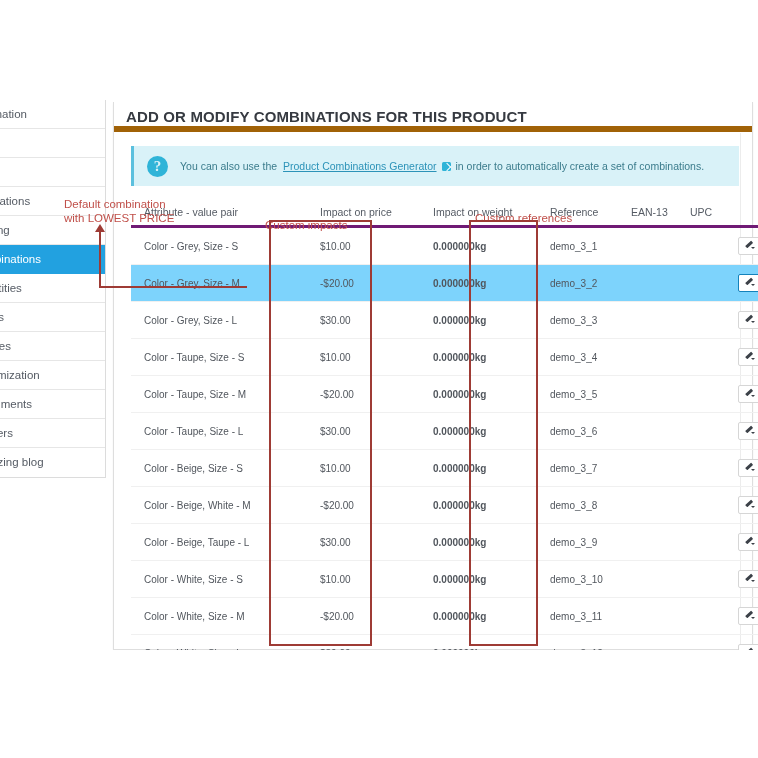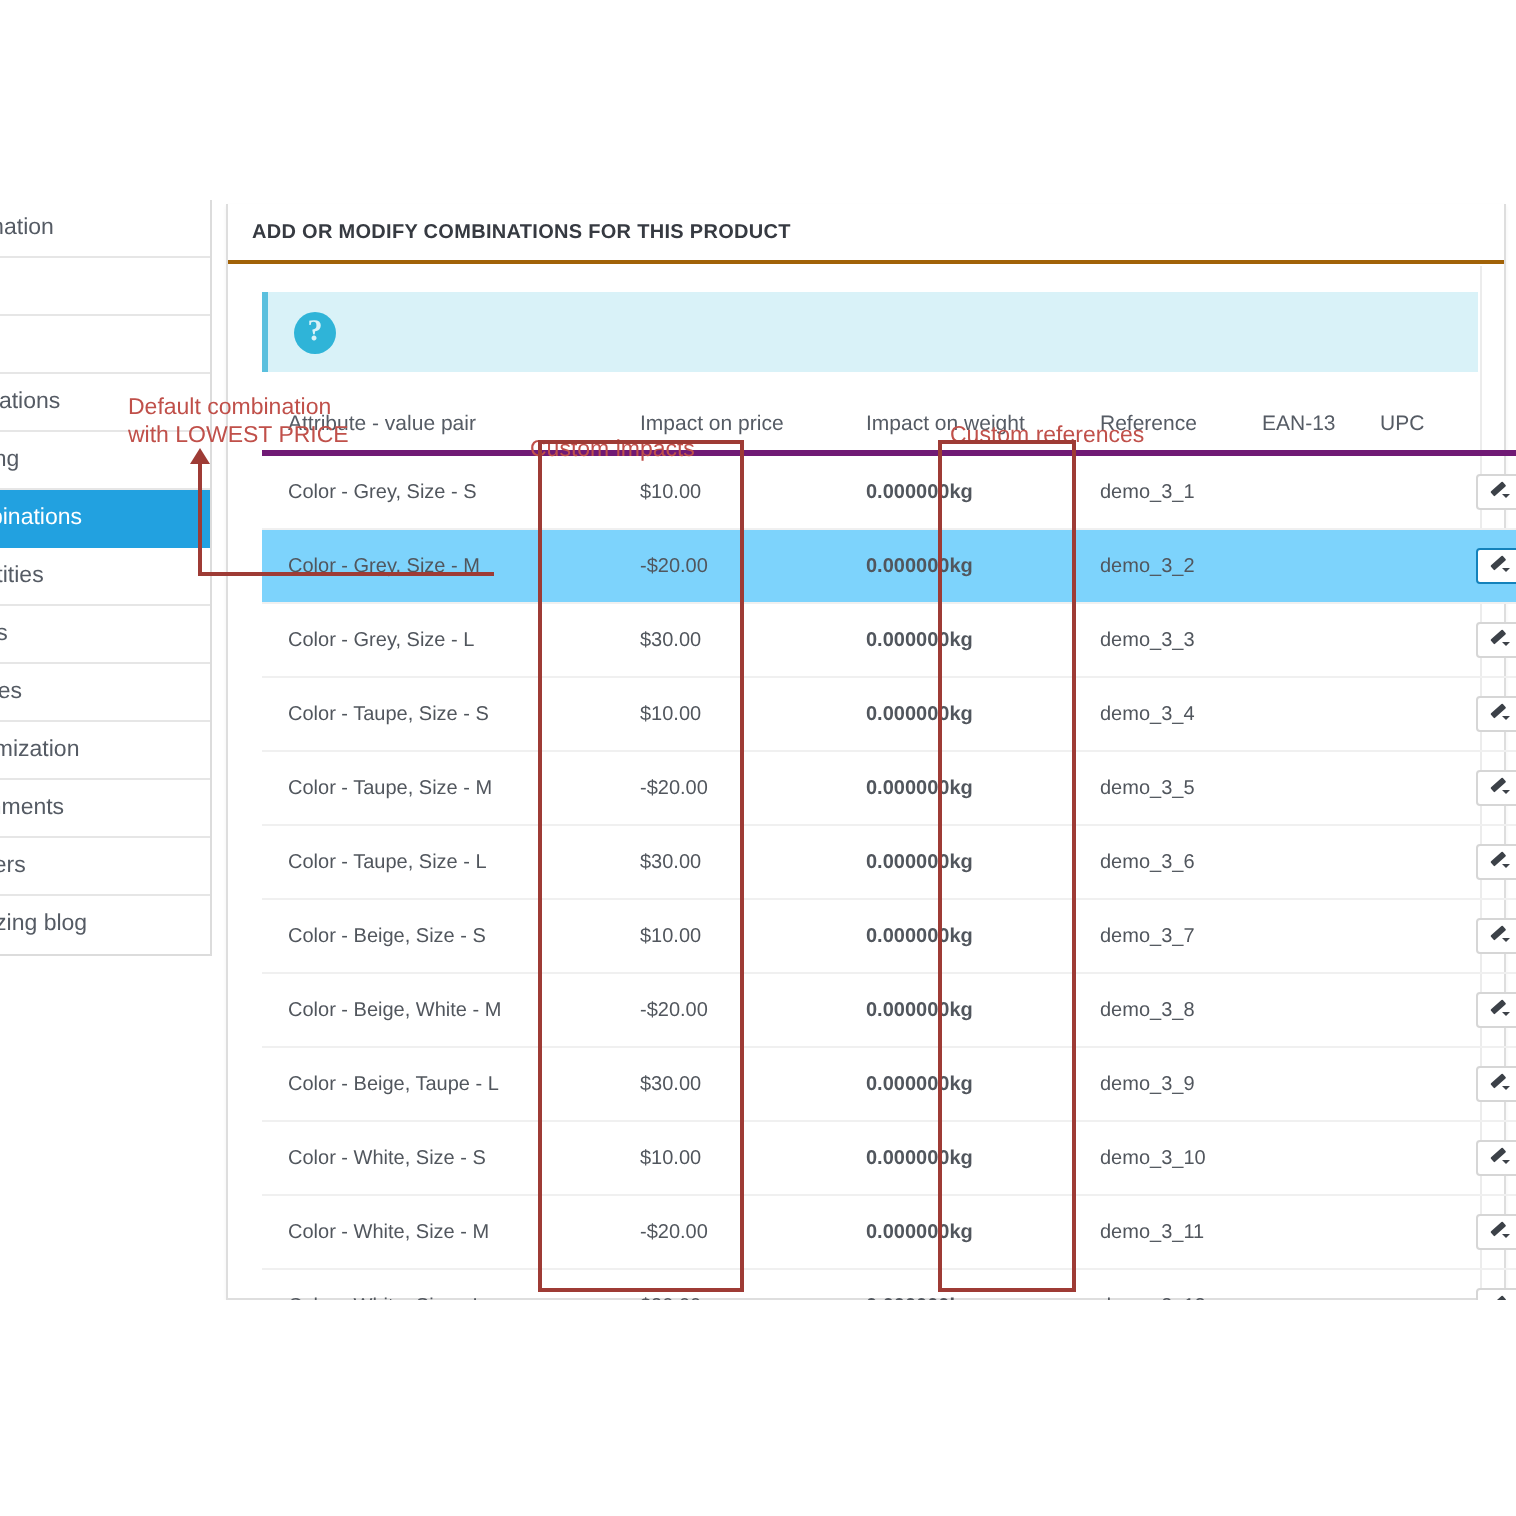--- a/index.html
+++ b/index.html
@@ -66,25 +66,25 @@
     background: #ffffff;
     border: 1px solid #dedede;
     border-top: none;
     box-sizing: border-box;
     box-shadow: 0 1px 2px rgba(0,0,0,0.05);
   }
   #panel-header {
     height: 30px;
     line-height: 30px;
     padding-left: 12px;
-    font-size: 10px;
+    font-size: 15px;
     font-weight: bold;
     letter-spacing: 0.15px;
     color: #363a41;
-    border-bottom: 2px solid #a16207;
+    border-bottom: 6px solid #a16207;
     box-sizing: border-box;
     white-space: nowrap;
   }
 
   
   #info-banner {
     position: absolute;
     left: 17px;
     top: 44px;
     width: 608px;
@@ -286,20 +286,25 @@
       <div class="nav-item"><span>nazzing blog</span></div>
     </nav>
 
   <section id="panel">
     <div id="panel-header">ADD OR MODIFY COMBINATIONS FOR THIS PRODUCT</div>
 
     <div id="right-strip"></div>
 
     <div id="info-banner">
       <div class="help-circle">?</div>
+      <div class="banner-text">
+        <span>You can also use the</span>
+        <a class="banner-link" href="#">Product Combinations Generator</a><span class="ext-icon"></span>
+        <span>in order to automatically create a set of combinations.</span>
+      </div>
     </div>
 
     <table id="combo-table">
       <thead>
           <tr id="thead-row">
             <th class="c-attr">Attribute - value pair</th>
             <th class="c-price">Impact on price</th>
             <th class="c-weight">Impact on weight</th>
             <th class="c-ref">Reference</th>
             <th class="c-ean">EAN-13</th>

